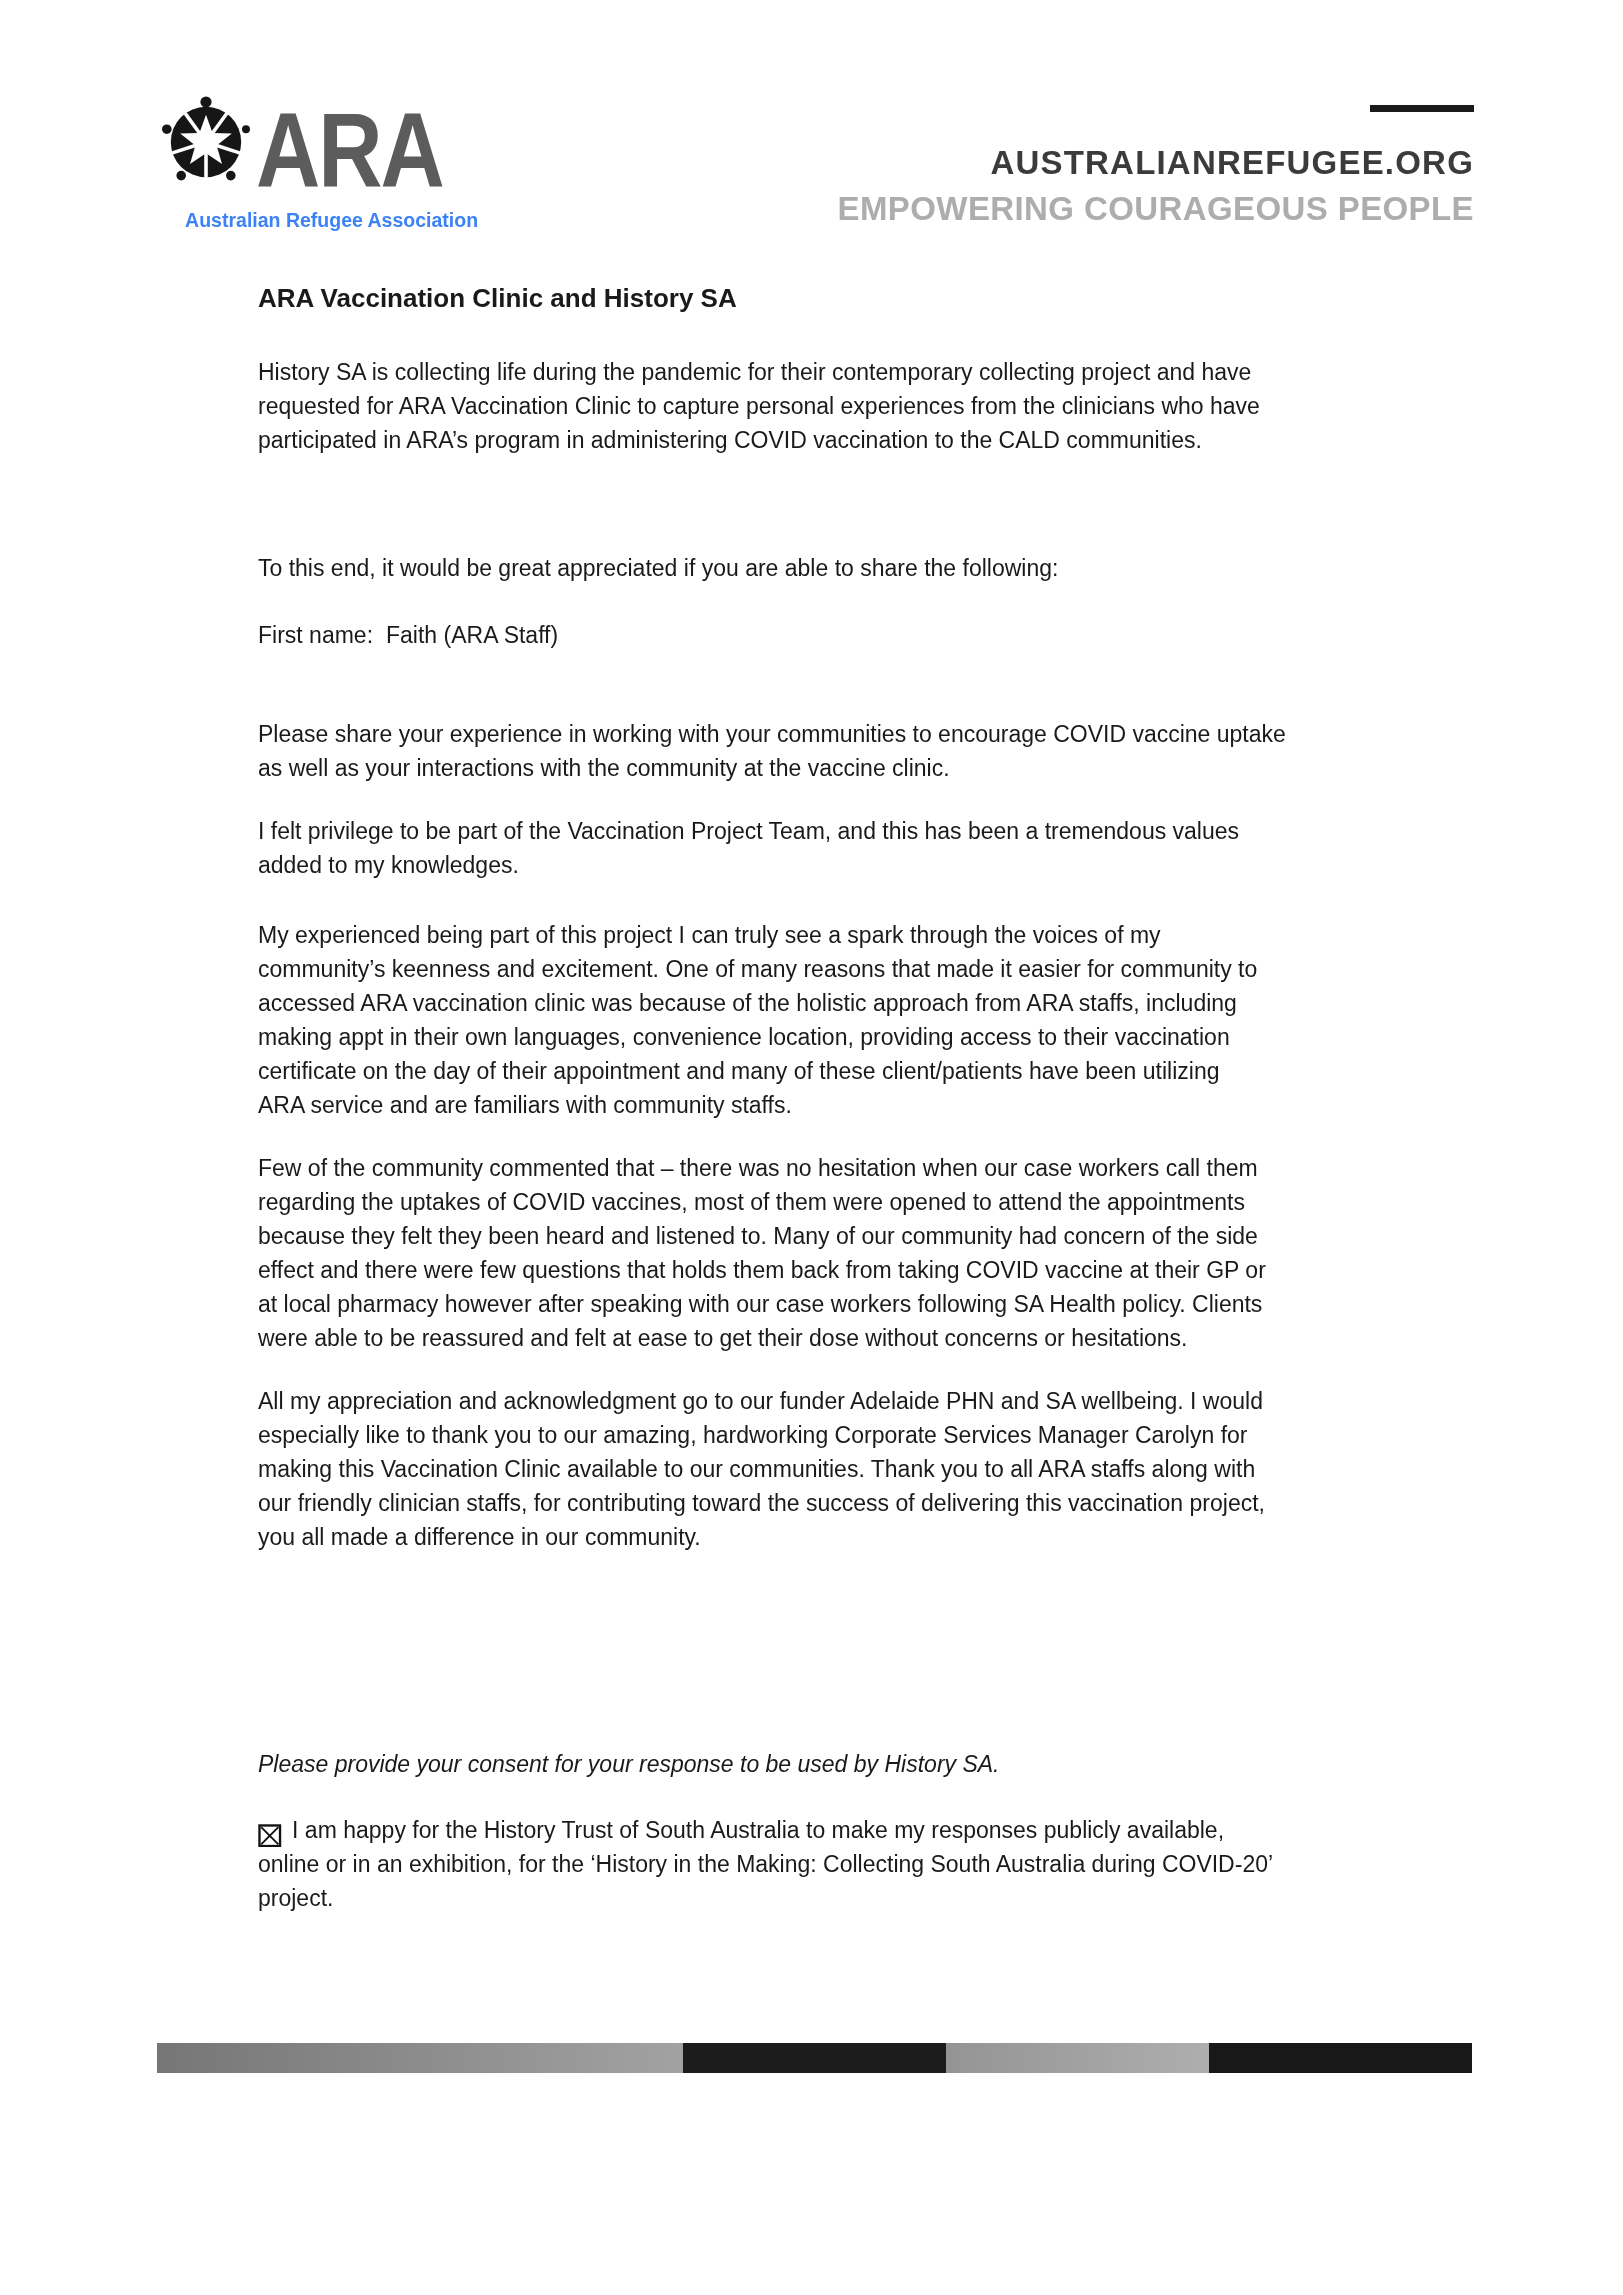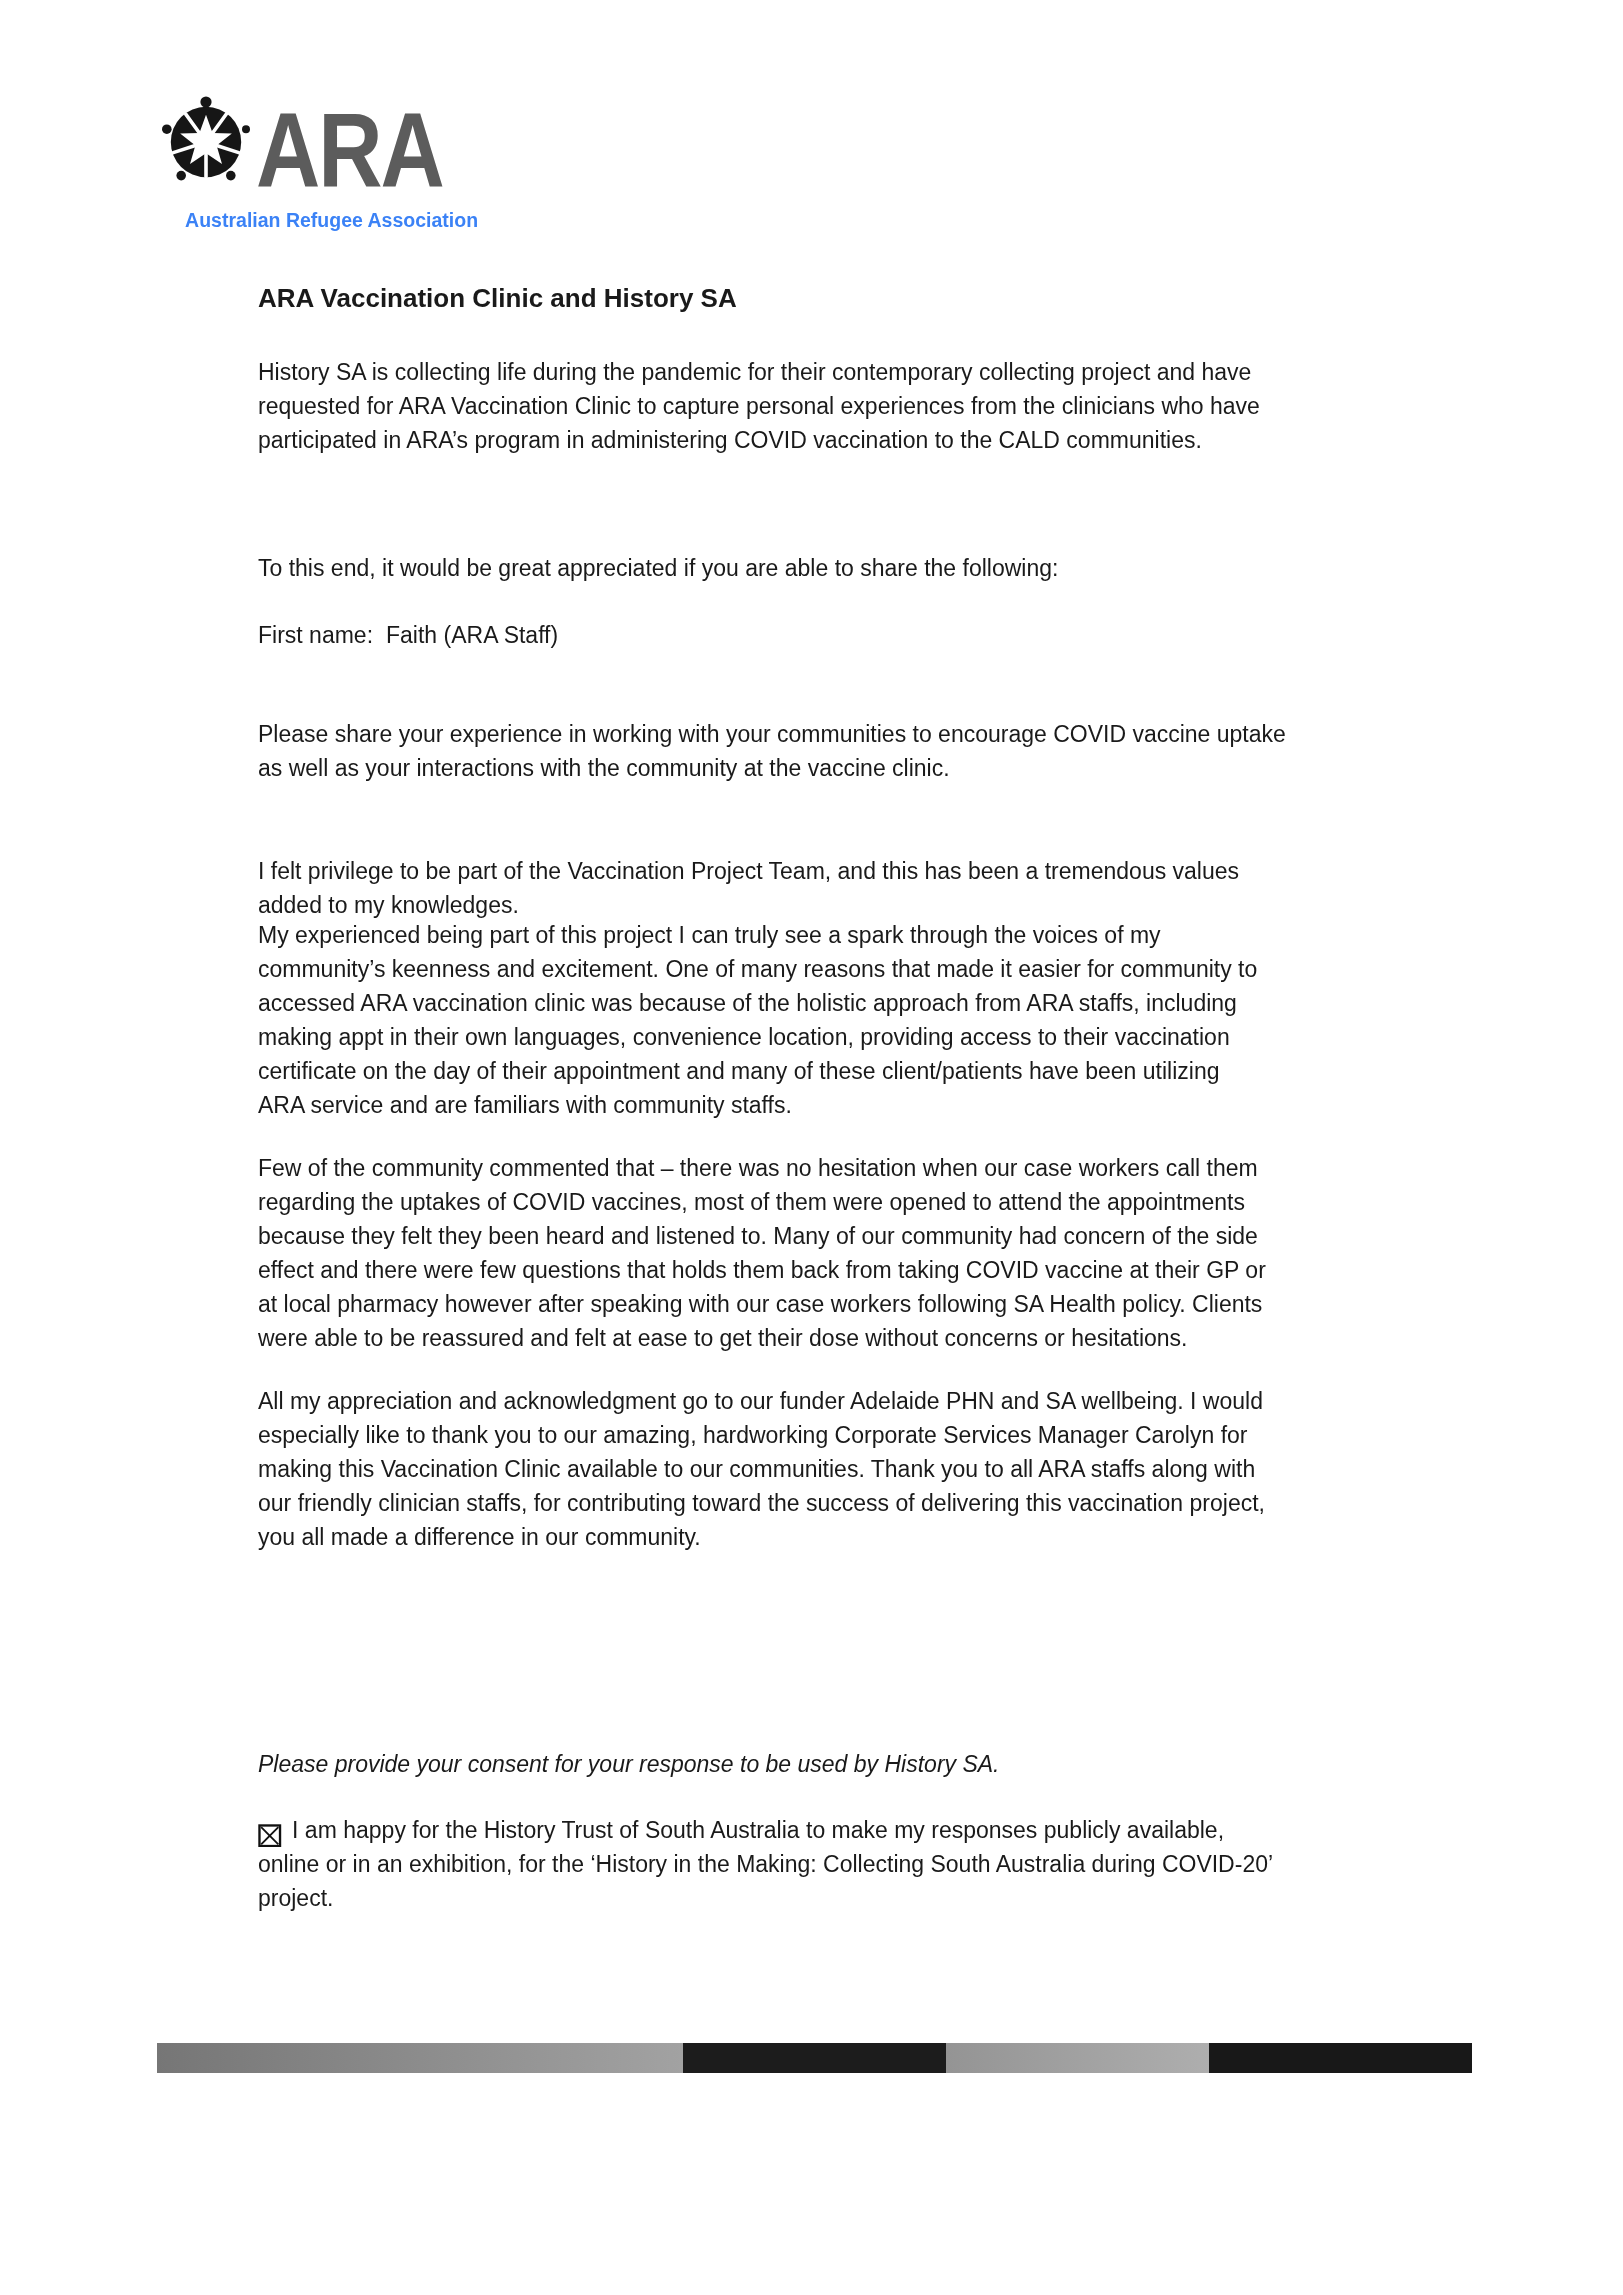--- a/index.html
+++ b/index.html
@@ -82,20 +82,25 @@
           <line x1="60" y1="72" x2="60" y2="103"></line>
           <line x1="48.6" y1="63.7" x2="19.1" y2="73.3"></line>
           <line x1="52.9" y1="50.3" x2="34.7" y2="25.2"></line>
         </g>
       </svg>
       <div class="logo-ara">ARA</div>
     </div>
     <div class="logo-caption">Australian Refugee Association</div>
   </div>
 
+  <div class="hdr-right">
+    <div class="hdr-rule"></div>
+    <div class="hdr-site">AUSTRALIANREFUGEE.ORG</div>
+    <div class="hdr-tag">EMPOWERING COURAGEOUS PEOPLE</div>
+  </div>
 
   <div class="tblock title" style="top:281px">ARA Vaccination Clinic and History SA</div>
 
   <div class="tblock" style="top:355px">
     <div class="line">History SA is collecting life during the pandemic for their contemporary collecting project and have</div>
     <div class="line">requested for ARA Vaccination Clinic to capture personal experiences from the clinicians who have</div>
     <div class="line">participated in ARA’s program in administering COVID vaccination to the CALD communities.</div>
   </div>
 
   <div class="tblock" style="top:551px">
@@ -106,21 +111,21 @@
     <div class="line">
       <span class="field-label">First name:</span><span class="field-value">Faith (ARA Staff)</span>
     </div>
   </div>
 
   <div class="tblock" style="top:717px">
     <div class="line">Please share your experience in working with your communities to encourage COVID vaccine uptake</div>
     <div class="line">as well as your interactions with the community at the vaccine clinic.</div>
   </div>
 
-  <div class="tblock" style="top:854px">
+  <div class="tblock" style="top:814px">
     <div class="line">I felt privilege to be part of the Vaccination Project Team, and this has been a tremendous values</div>
     <div class="line">added to my knowledges.</div>
   </div>
 
   <div class="tblock" style="top:918px">
     <div class="line">My experienced being part of this project I can truly see a spark through the voices of my</div>
     <div class="line">community’s keenness and excitement. One of many reasons that made it easier for community to</div>
     <div class="line">accessed ARA vaccination clinic was because of the holistic approach from ARA staffs, including</div>
     <div class="line">making appt in their own languages, convenience location, providing access to their vaccination</div>
     <div class="line">certificate on the day of their appointment and many of these client/patients have been utilizing</div>

